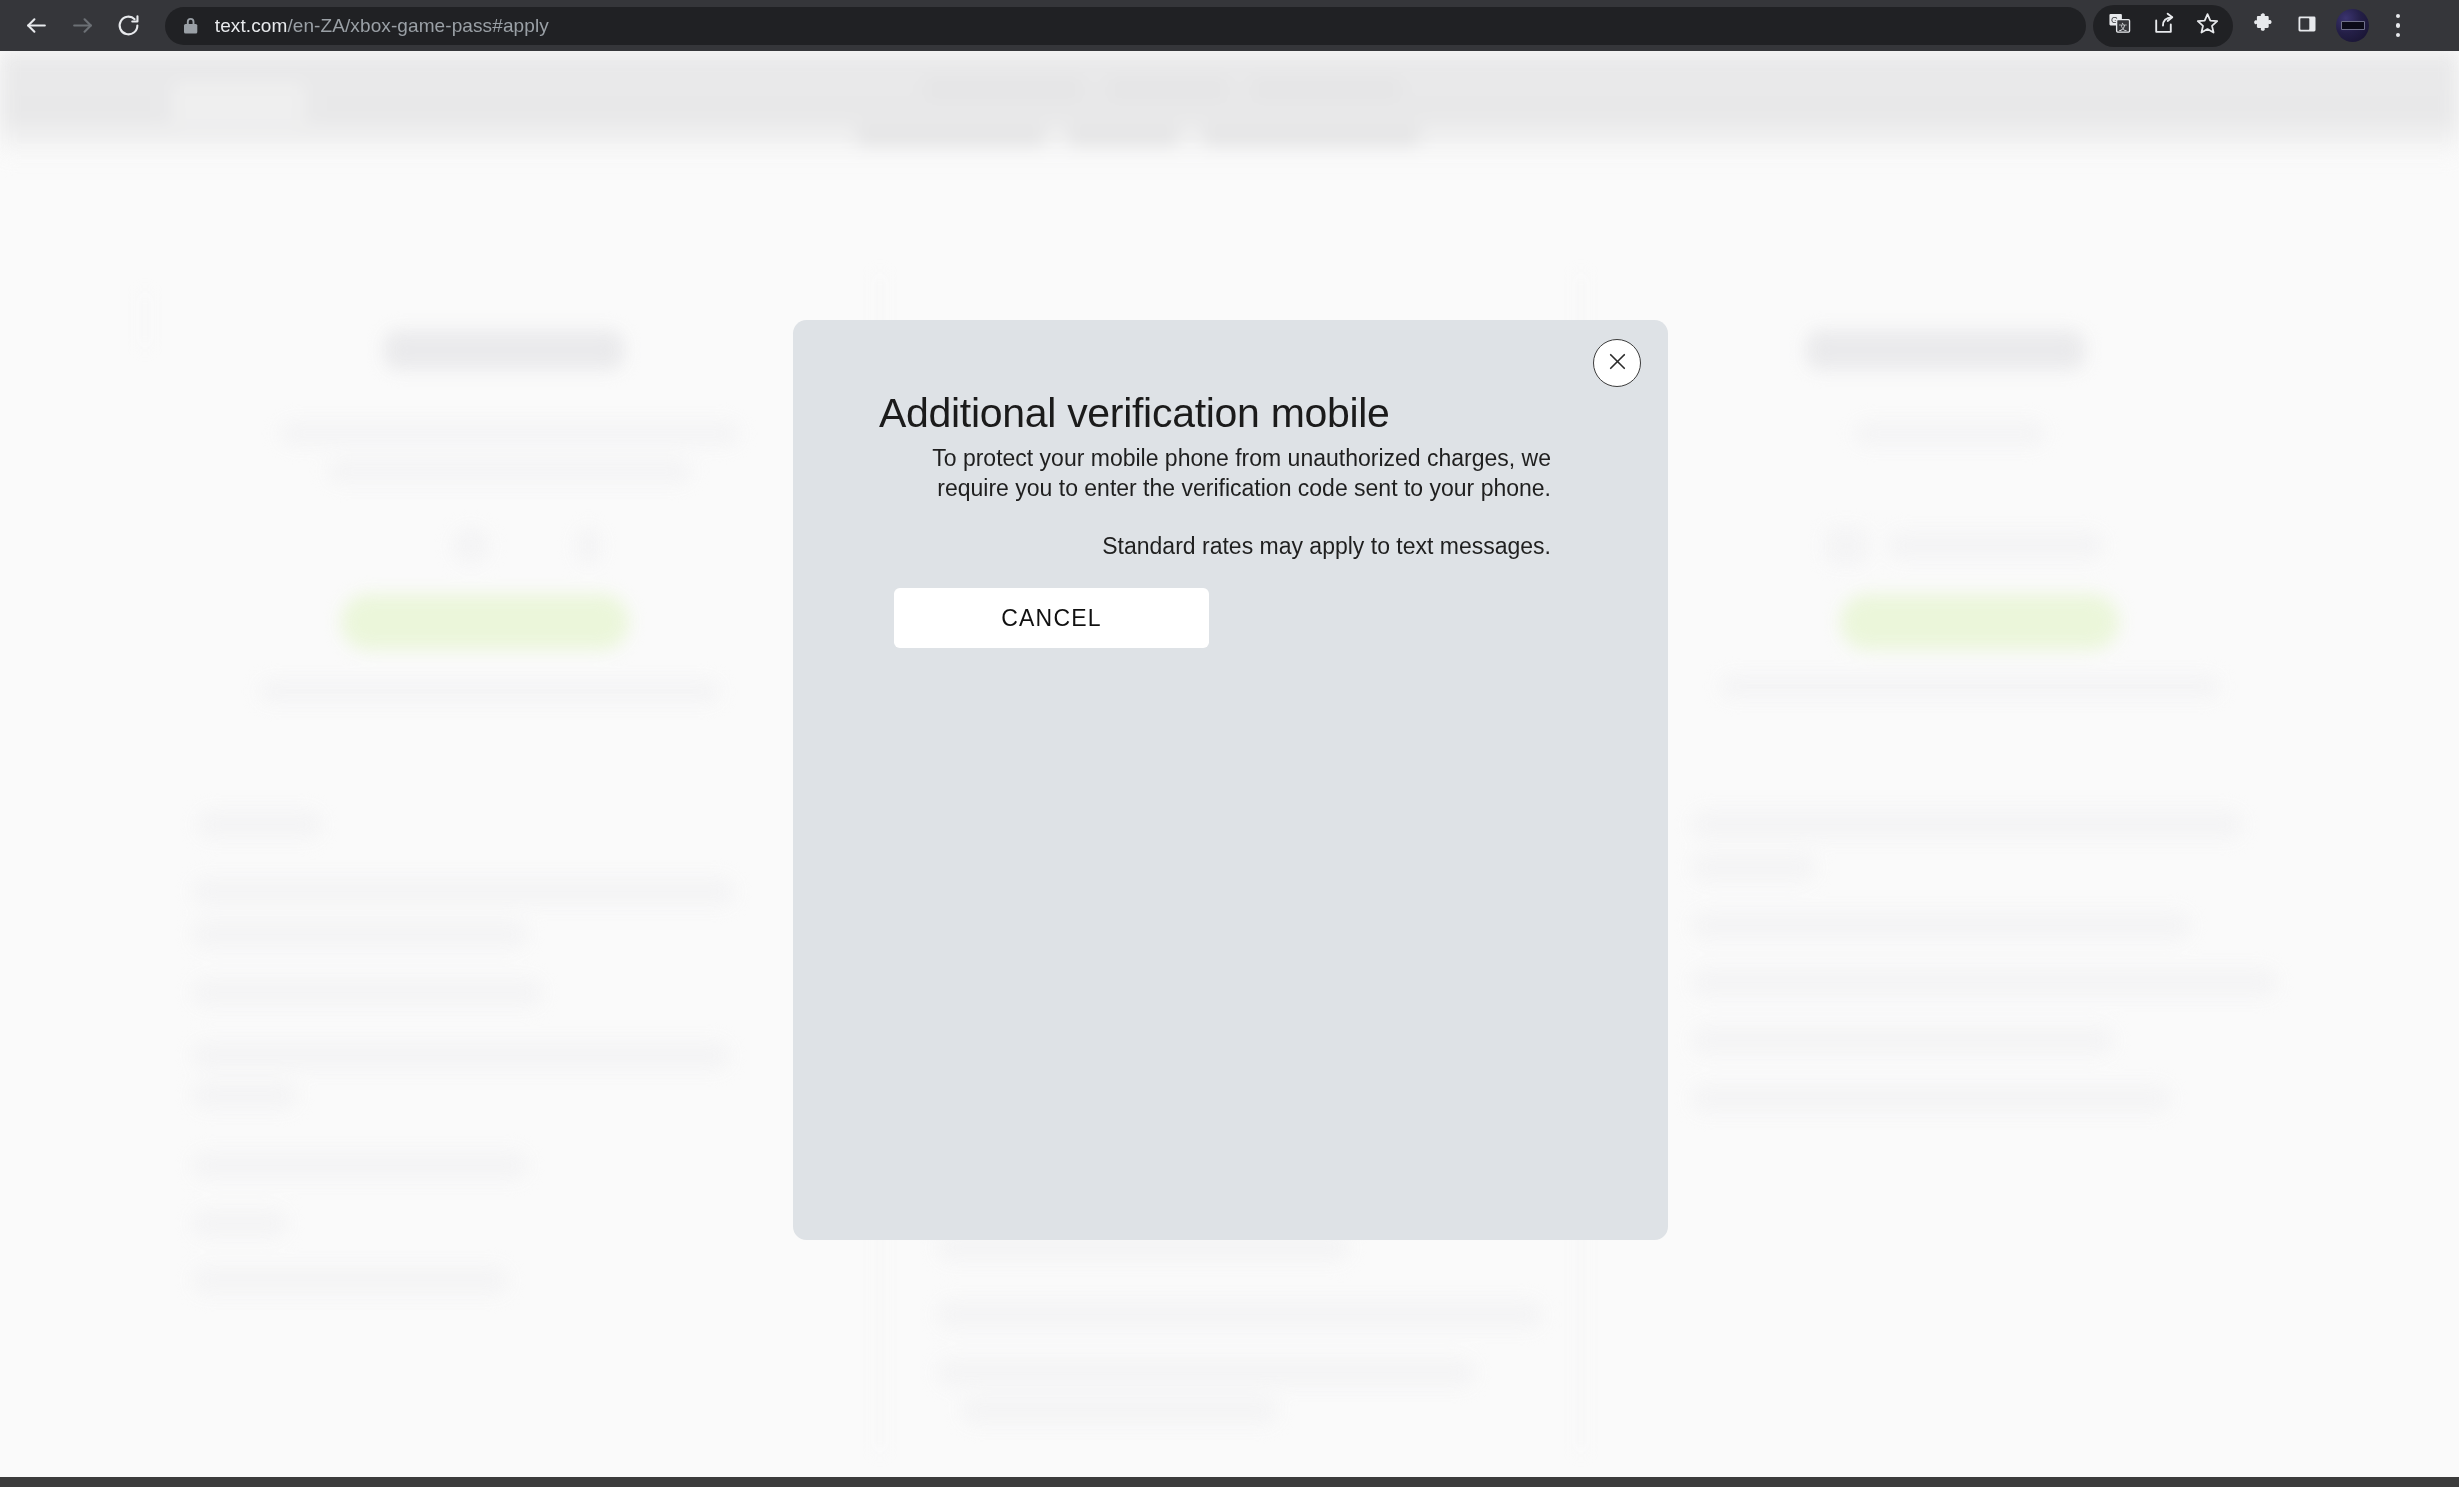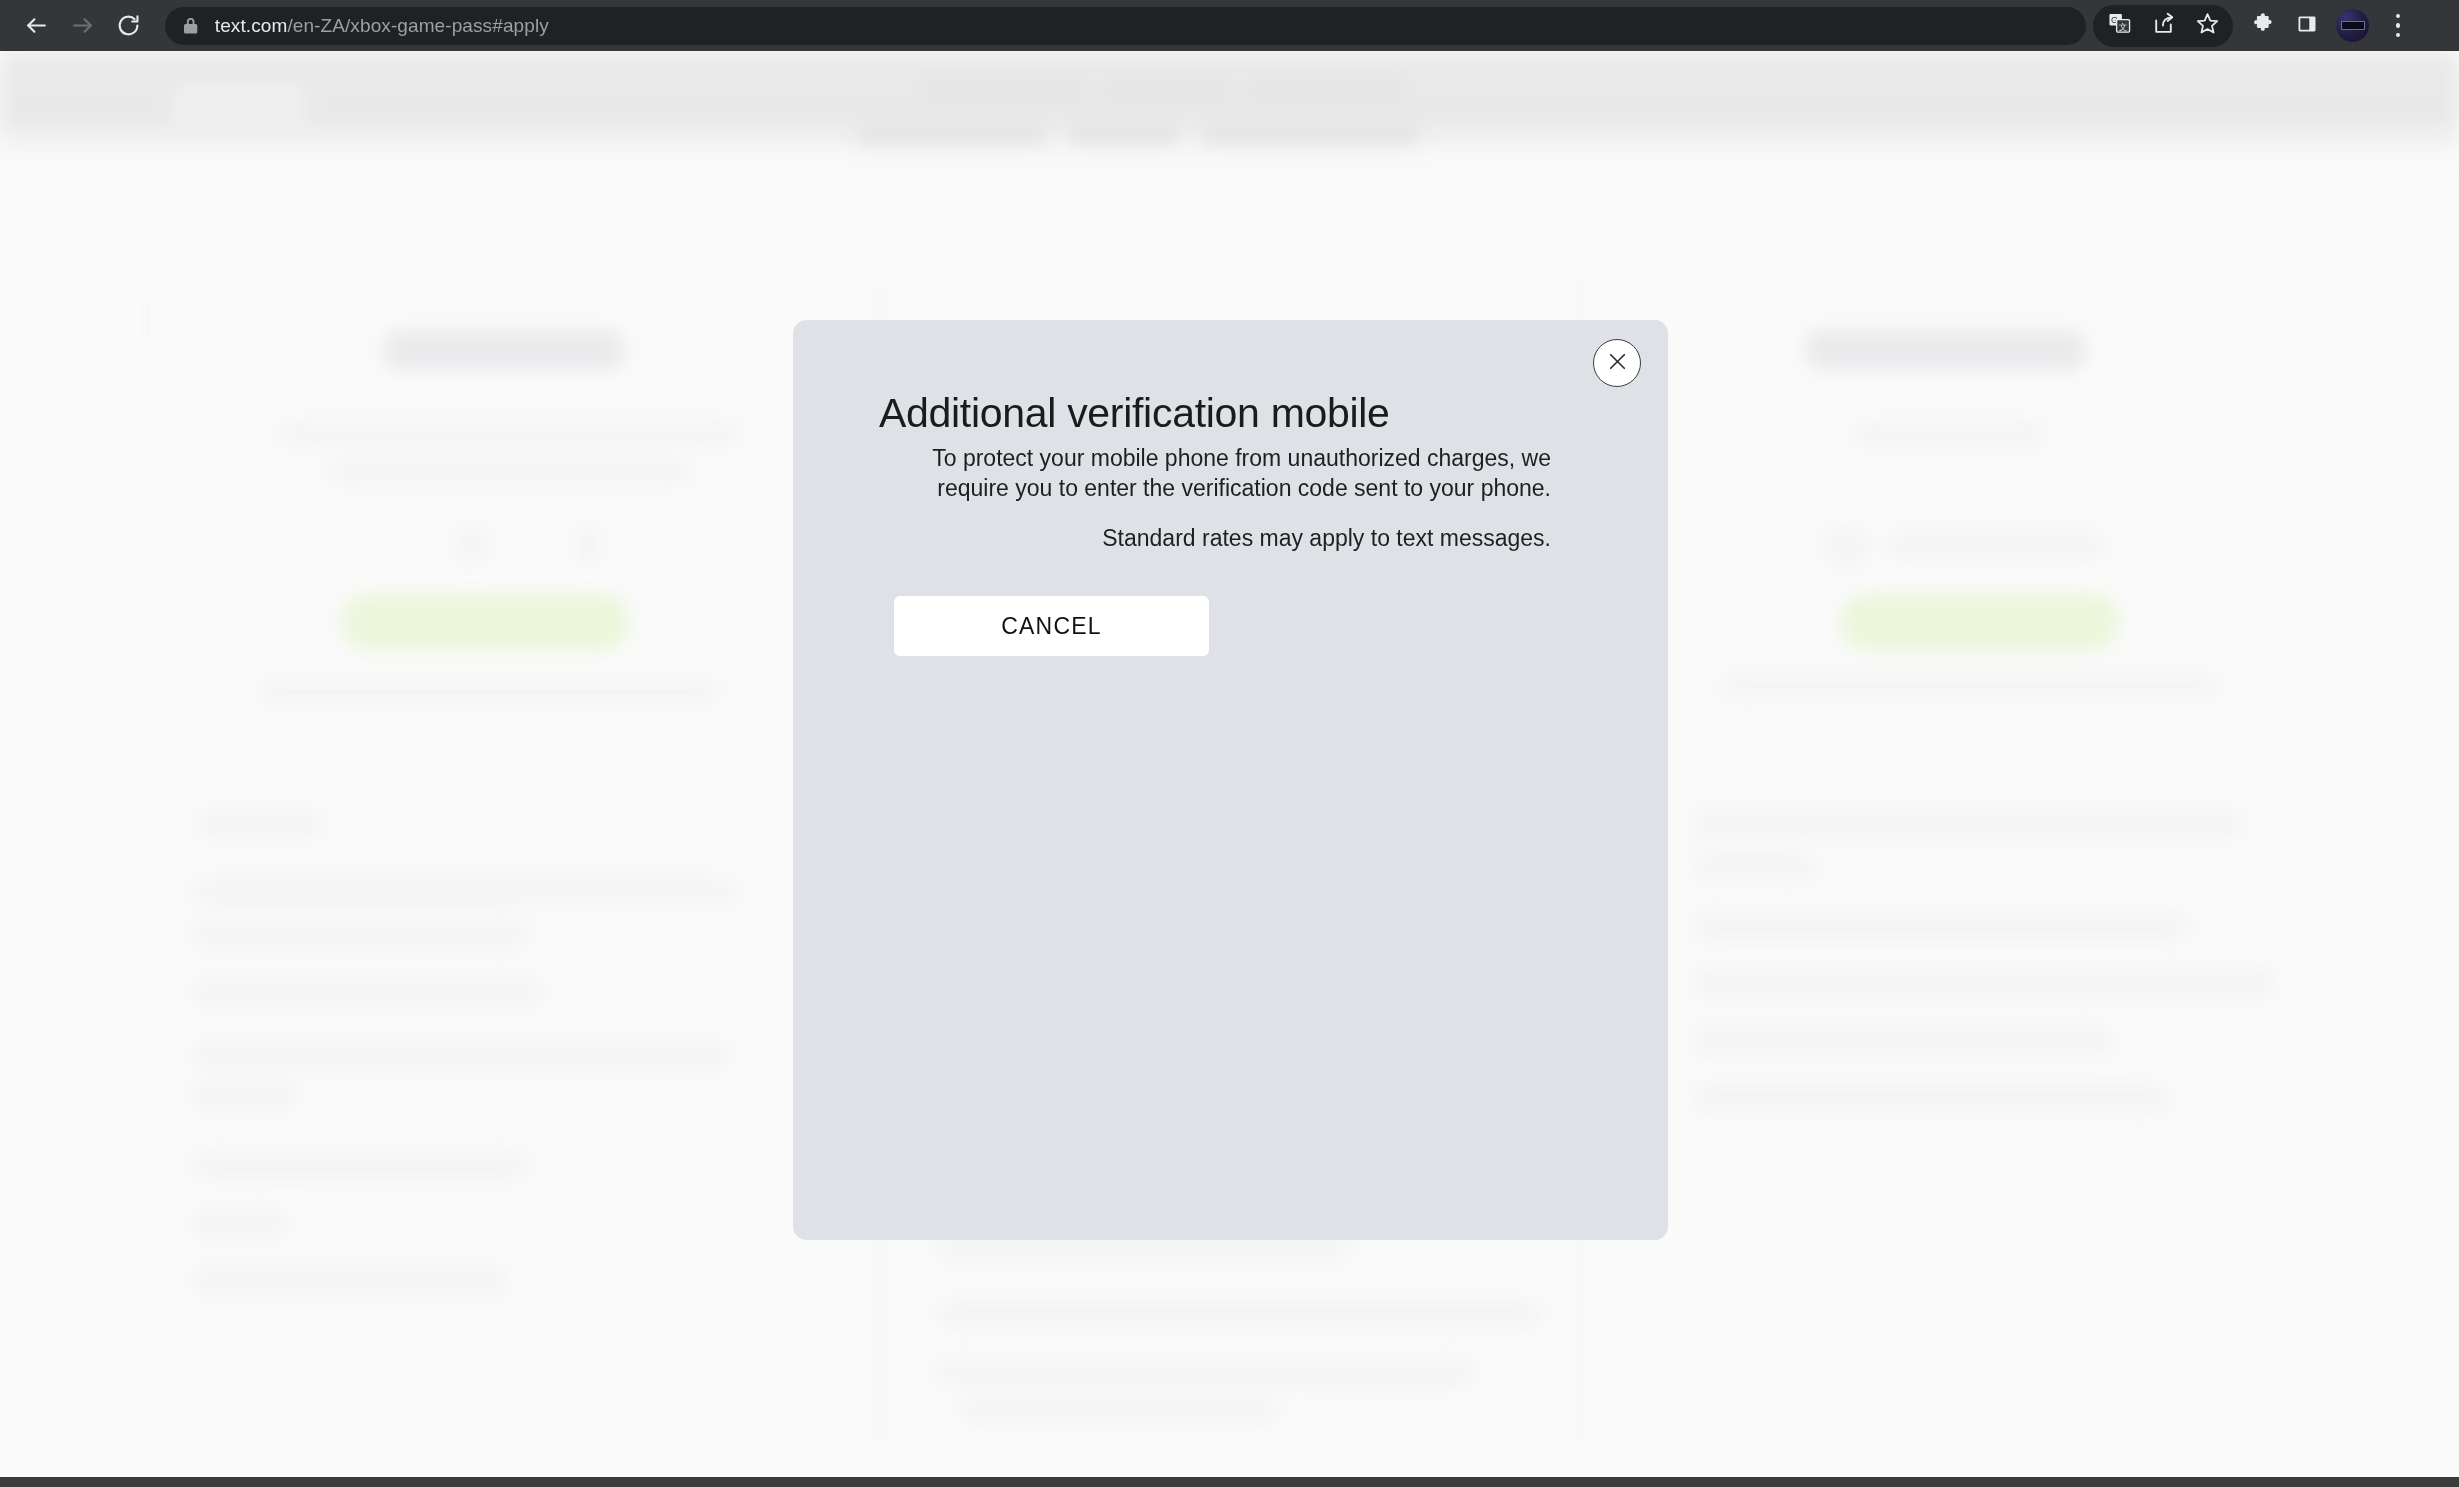--- a/index.html
+++ b/index.html
@@ -215,26 +215,26 @@
   .modal-body {
     position: absolute;
     left: 86px;
     top: 123px;
     width: 672px;
     font-size: 23px;
     line-height: 30px;
     color: #1F1F1F;
   }
   .modal-body p { margin: 0; text-align: right; }
-  .modal-body p.second { margin-top: 20px; }
+  .modal-body p.second { margin-top: 28px; }
 
   .modal-actions {
     position: absolute;
     left: 0;
-    top: 276px;
+    top: 268px;
     width: 875px;
     display: flex;
     align-items: center;
   }
 
   .btn-cancel {
     margin-left: 101px;
     width: 315px;
     height: 60px;
     background: #FFFFFF;

